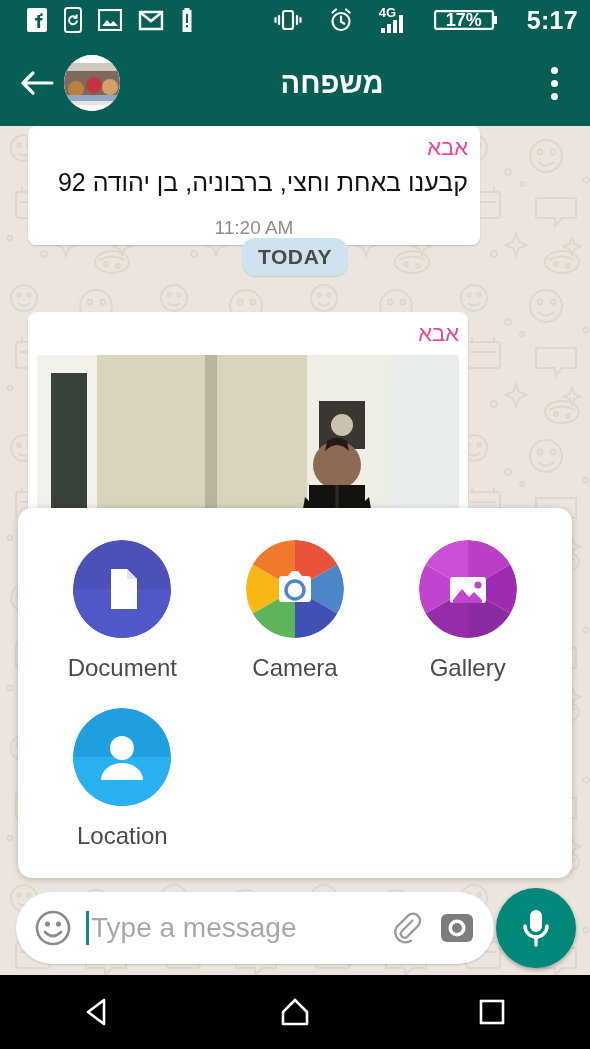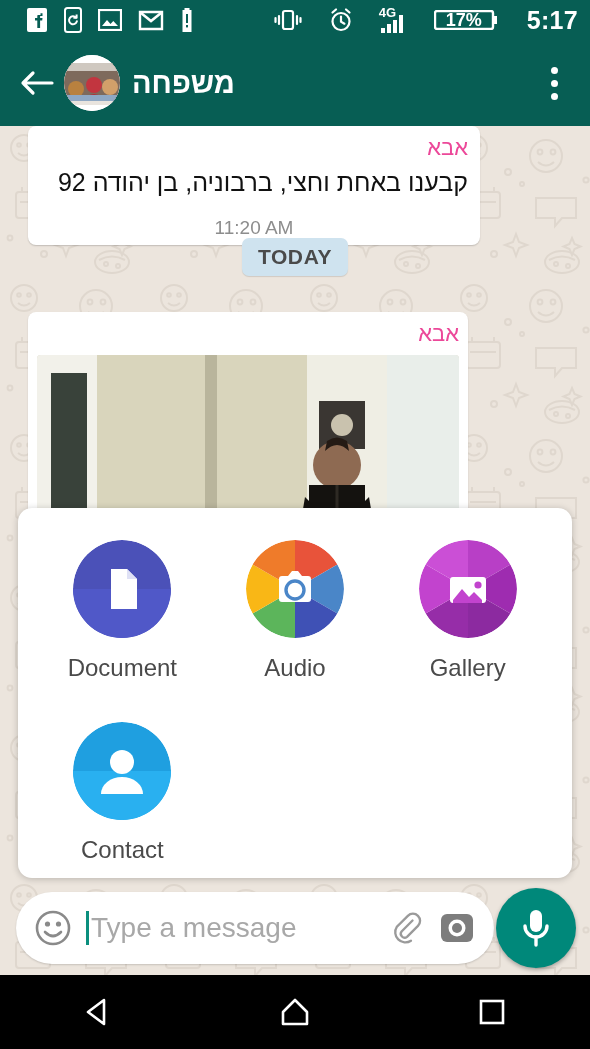--- a/index.html
+++ b/index.html
@@ -27,21 +27,21 @@
   .header{
     position:absolute; top:40px; left:0; width:590px; height:86px;
     background:#075E54; display:flex; align-items:center; padding:0 14px;
   }
   .back{ width:46px; height:46px; display:flex; align-items:center; justify-content:center; flex:0 0 auto;}
   .avatar{
     width:56px; height:56px; border-radius:50%; margin-left:4px; margin-right:12px;
     overflow:hidden; flex:0 0 auto; position:relative; background:#fff;
   }
   .avatar .ph{ position:absolute; inset:0; }
-  .titles{ display:flex; flex-direction:column; justify-content:center; flex:1; min-width:0;gap:45px;}
+  .titles{ display:flex; justify-content:center; flex:1; min-width:0;gap:45px;}
   .g-title{ color:#fff; font-size:29px; font-weight:bold; line-height:1.05; direction:rtl; text-align:left;}
   .g-sub{ color:#e8f0ee; font-size:21px; line-height:1.25; direction:rtl; text-align:left; margin-top:2px;}
   .kebab{ width:44px; height:56px; display:flex; flex-direction:column; align-items:center; justify-content:center; gap:6px; flex:0 0 auto;}
   .kebab i{ width:7px; height:7px; border-radius:50%; background:#fff; display:block;}
 
   
   .chat{
     position:absolute; top:126px; left:0; width:590px; height:849px;
     background:#ECE5DD; overflow:hidden;
   }
@@ -60,31 +60,31 @@
   .photo{
     width:422px; height:260px; margin-top:6px; border-radius:4px; overflow:hidden; position:relative;
     background:#d8d6c8;
   }
 
   .divider{
     position:absolute; left:0; right:0; top:112px; display:flex; justify-content:center;
   }
   .chip{
     background:#CFE3EF; color:#4a4a4a; font-size:21px; font-weight:bold;
-    letter-spacing:.6px; padding:7px 16px; border-radius:7px;
+    letter-spacing:.6px; padding:7px 16px; border-radius:13px;
     box-shadow:0 1px 1px rgba(0,0,0,.12);
   }
 
   
   .attach{
     position:absolute; left:18px; top:508px; width:554px; height:370px;
     background:#fff; border-radius:14px; box-shadow:0 1px 7px rgba(0,0,0,.22);
     padding:32px 18px 20px 18px;
   }
-  .grid{ display:grid; grid-template-columns:repeat(3,1fr); row-gap:40px; }
+  .grid{ display:grid; grid-template-columns:repeat(3,1fr); row-gap:26px; }
   .cell{ display:flex; flex-direction:column; align-items:center; }
   .cell .disc{ width:98px; height:98px; border-radius:50%; position:relative; overflow:hidden; }
   .cell .cap{ margin-top:16px; font-size:24px; color:#4a4a4a; }
 
   
   .composer{ position:absolute; left:0; top:886px; width:590px; height:86px; }
   .inputbar{
     position:absolute; left:16px; top:6px; width:478px; height:72px;
     background:#fff; border-radius:36px; display:flex; align-items:center;
     padding:0 18px; box-shadow:0 1px 2px rgba(0,0,0,.16);
@@ -290,21 +290,21 @@
               <path d="M49 49 L91.4 24.5 A49 49 0 0 1 91.4 73.5 Z" fill="#4A86C8"></path>
               <path d="M49 49 L91.4 73.5 A49 49 0 0 1 49 98 Z" fill="#3F51B5"></path>
               <path d="M49 49 L49 98 A49 49 0 0 1 6.6 73.5 Z" fill="#5CB55B"></path>
               <path d="M49 49 L6.6 73.5 A49 49 0 0 1 6.6 24.5 Z" fill="#F9B716"></path>
               <path d="M49 49 L6.6 24.5 A49 49 0 0 1 49 0 Z" fill="#EF7B2A"></path>
             </g>
             <path d="M36 36h6l4-5h6l4 5h6a3 3 0 0 1 3 3v20a3 3 0 0 1-3 3H36a3 3 0 0 1-3-3V39a3 3 0 0 1 3-3z" fill="#fff"></path>
             <circle cx="49" cy="50" r="9" fill="none" stroke="#4A86C8" stroke-width="3.4"></circle>
           </svg>
         </div>
-        <div class="cap">Audio</div>
+        <div class="cap">Camera</div>
       </div>
 
       <div class="cell">
         <div class="disc">
           <svg width="98" height="98" viewBox="0 0 98 98">
             <g>
               <path d="M49 49 L49 0 A49 49 0 0 1 91.4 24.5 Z" fill="#B83FC6"></path>
               <path d="M49 49 L91.4 24.5 A49 49 0 0 1 91.4 73.5 Z" fill="#9E2CB0"></path>
               <path d="M49 49 L91.4 73.5 A49 49 0 0 1 49 98 Z" fill="#8C2AA0"></path>
               <path d="M49 49 L49 98 A49 49 0 0 1 6.6 73.5 Z" fill="#962DA8"></path>
@@ -323,21 +323,21 @@
 
       <div class="cell">
         <div class="disc">
           <svg width="98" height="98" viewBox="0 0 98 98">
             <circle cx="49" cy="49" r="49" fill="#1F9FE0"></circle>
             <path d="M0 49h98v49H0z" fill="#29B0F0"></path>
             <circle cx="49" cy="40" r="12" fill="#fff"></circle>
             <path d="M28 72a21 17 0 0 1 42 0z" fill="#fff"></path>
           </svg>
         </div>
-        <div class="cap">Contact</div>
+        <div class="cap">Location</div>
       </div>
 
     </div>
   </div>
 
   <div class="composer">
     <div class="inputbar">
       <svg width="38" height="38" viewBox="0 0 38 38">
         <circle cx="19" cy="19" r="16" fill="none" stroke="#8a8a8a" stroke-width="2.6"></circle>
         <circle cx="13.5" cy="15" r="2.6" fill="#8a8a8a"></circle>

